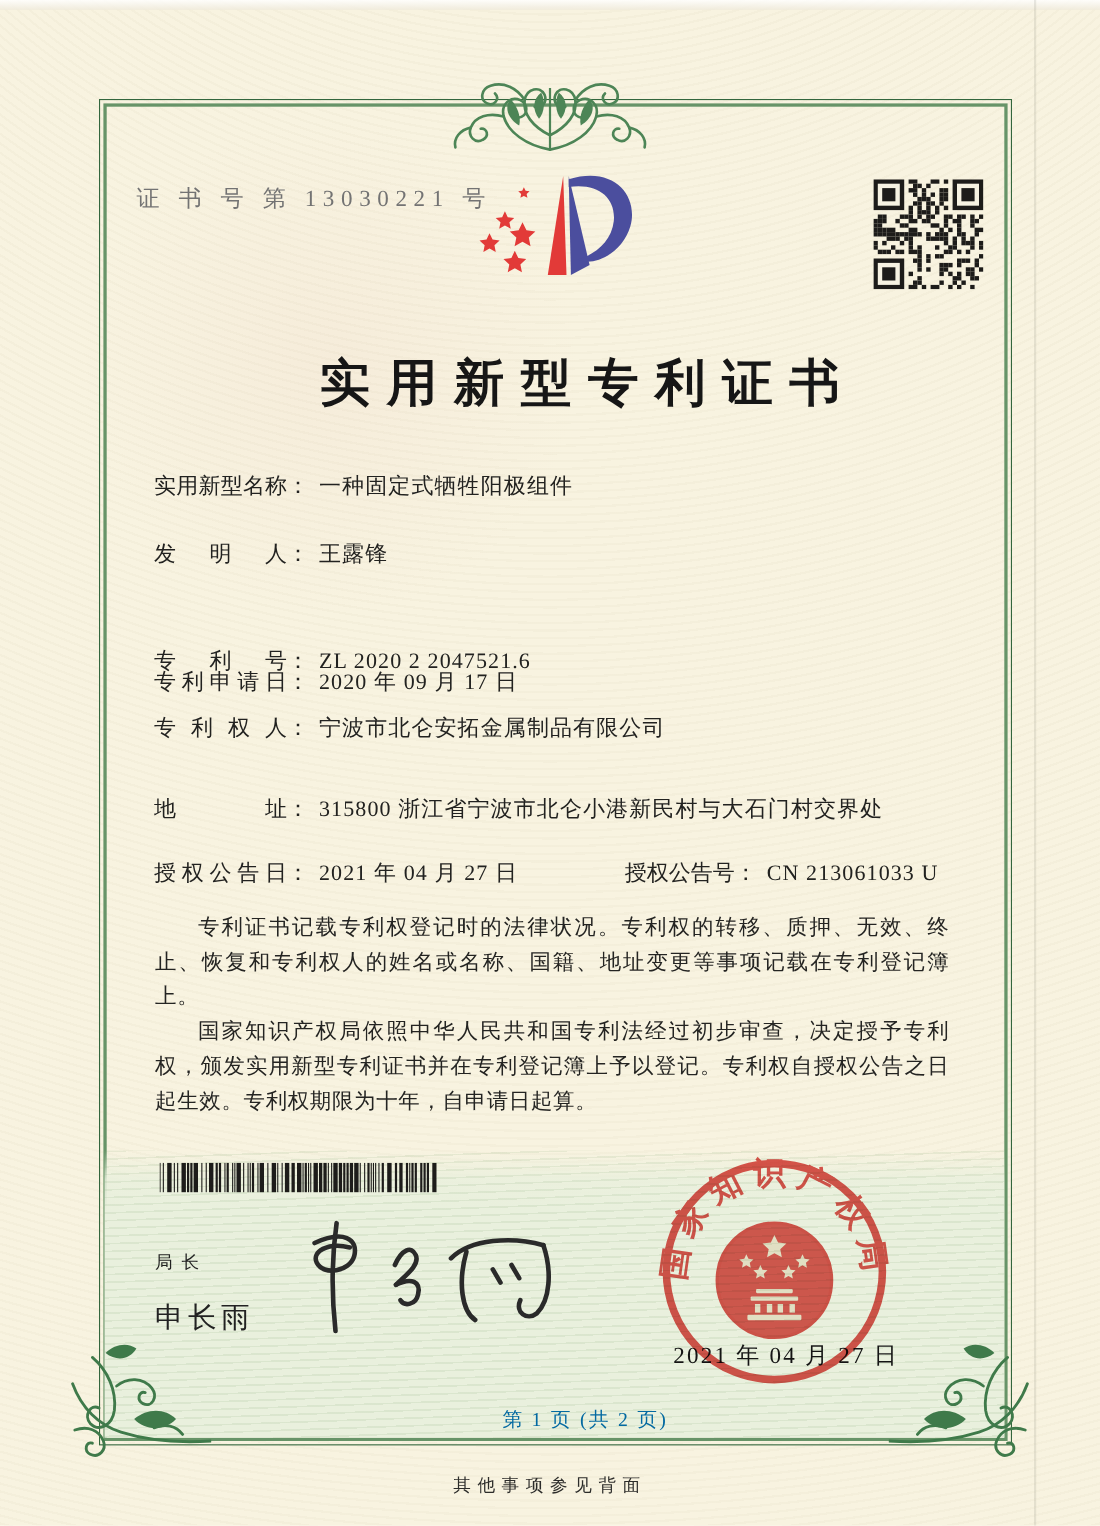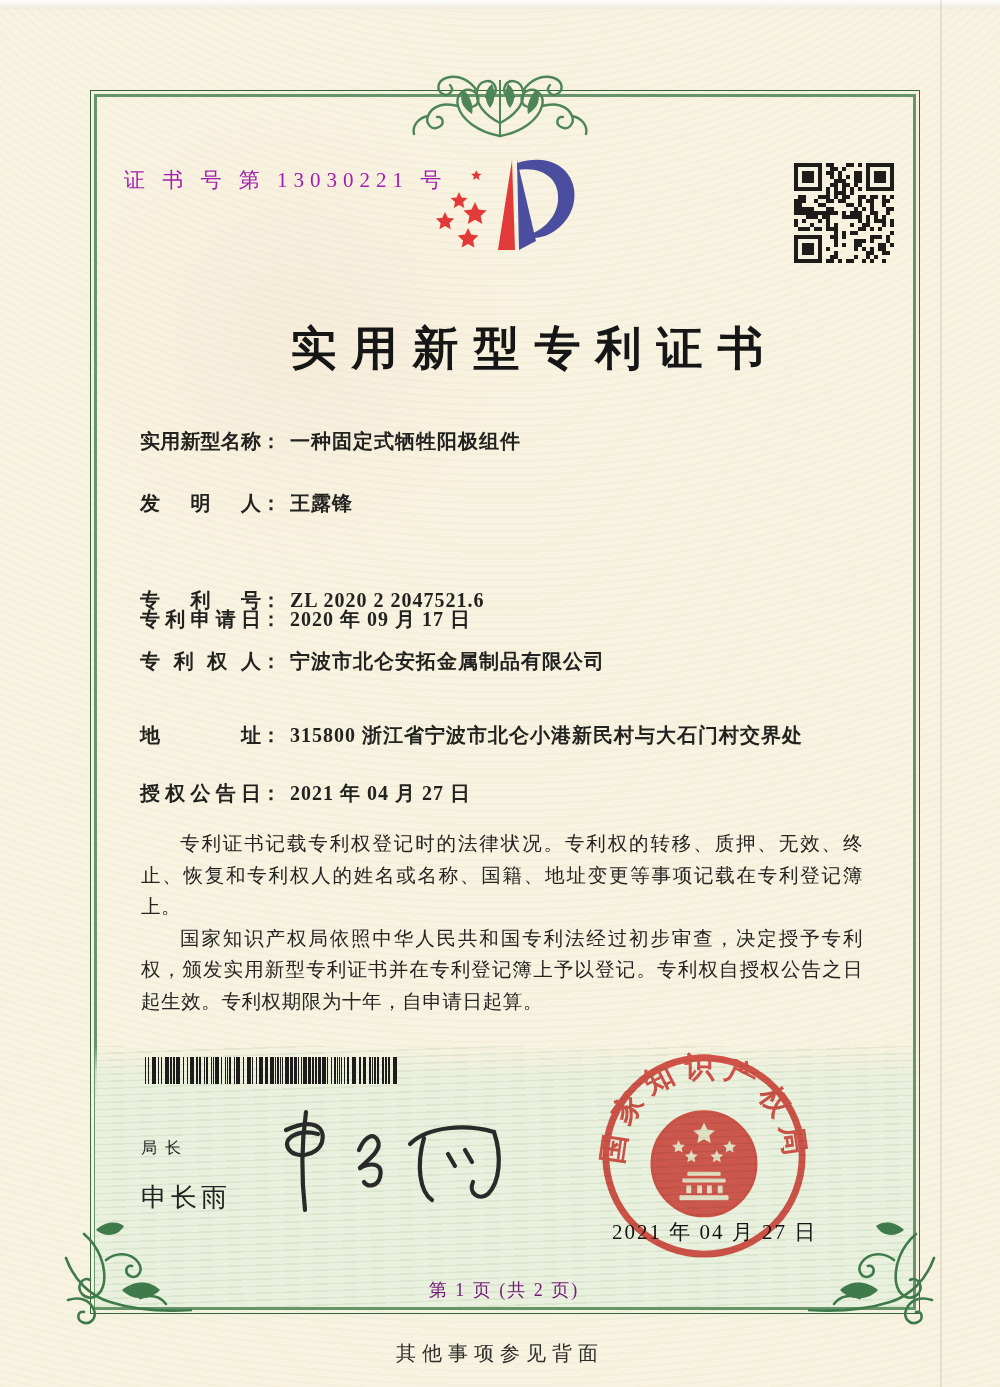--- a/index.html
+++ b/index.html
@@ -26,30 +26,30 @@
   .frame-inner{position:absolute;inset:3px;border:3px solid #679468;}
 
   
   .green-zone{
     position:absolute;left:95px;top:1046px;width:818px;height:261px;
     background:
       repeating-linear-gradient(178deg, rgba(120,160,105,.13) 0 1.5px, rgba(120,160,105,0) 1.5px 7px),
       linear-gradient(180deg, rgba(233,240,221,0) 0, rgba(233,240,221,.85) 26px, #e9f0dd 55px);
   }
 
-  .cert-no{position:absolute;left:124px;top:166px;font-size:21px;color:#a21caf;
+  .cert-no{position:absolute;left:124px;top:166px;font-size:21px;color:#737373;
     letter-spacing:6px;}
   .logo{position:absolute;left:428px;top:150px;width:158px;height:138px;}
   .qr{position:absolute;left:794px;top:163px;width:100px;height:100px;}
 
   .title{position:absolute;left:90px;top:318px;width:874px;text-align:center;
     font-size:46px;font-weight:bold;color:#161616;letter-spacing:15px;text-indent:15px;}
 
   .fields{position:absolute;left:140px;top:428px;width:730px;font-size:20px;color:#222220;}
-  .field-row{position:absolute;left:0;white-space:nowrap;font-weight:bold;}
+  .field-row{position:absolute;left:0;white-space:nowrap;}
   .field-label{display:inline-block;width:121px;text-align:justify;text-align-last:justify;
     vertical-align:bottom;}
   .field-colon{display:inline-block;}
   .field-value{margin-left:9px;letter-spacing:1px;}
   .row-0{top:0;}      .row-1{top:62px;}  .row-2{top:120px;margin-top:39px;}
   .row-3{top:178px;}  .row-4{top:220px;} .row-5{top:294px;}
   .row-6{top:352px;}
   .grant-no{position:absolute;left:428px;top:0;white-space:nowrap;}
   .grant-no .field-label{width:auto;text-align-last:auto;}
 
@@ -61,23 +61,23 @@
 
   .director-label{position:absolute;left:141px;top:1138px;font-size:16px;color:#222;letter-spacing:8px;}
   .director-name{position:absolute;left:141px;top:1180px;font-size:26px;color:#222;letter-spacing:4px;}
   .signature{position:absolute;left:262px;top:1098px;width:270px;height:130px;}
 
   .seal-date{position:absolute;left:612px;top:1218px;font-size:21px;color:#141414;letter-spacing:2px;}
   .seal{position:absolute;left:596px;top:1048px;width:216px;height:216px;
     mix-blend-mode:multiply;opacity:.93;}
 
   .page-info{position:absolute;left:90px;top:1278px;width:828px;text-align:center;
-    font-size:18px;color:#701a75;letter-spacing:2px;}
+    font-size:18px;color:#0369a1;letter-spacing:2px;padding-left:28px;}
   .back-note{position:absolute;left:0;top:1340px;width:1000px;text-align:center;
-    font-size:20px;color:#2c2c2a;letter-spacing:6px;}
+    font-size:16px;color:#2c2c2a;letter-spacing:6px;}
 
   .orn-top{position:absolute;left:374px;top:60px;width:252px;height:82px;}
   .orn-bl{position:absolute;left:56px;top:1206px;width:136px;height:132px;}
   .orn-br{position:absolute;left:808px;top:1206px;width:136px;height:132px;transform:scaleX(-1);}
 </style>
 </head>
 <body>
 
 <div class="paper-texture"></div>
 <div class="scan-top"></div>
@@ -368,20 +368,23 @@
     <span class="field-label">专利申请日</span><span class="field-colon">：</span><span class="field-value">2020 年 09 月 17 日</span>
   </div>
   <div class="field-row row-4">
     <span class="field-label">专利权人</span><span class="field-colon">：</span><span class="field-value">宁波市北仑安拓金属制品有限公司</span>
   </div>
   <div class="field-row row-5">
     <span class="field-label">地址</span><span class="field-colon">：</span><span class="field-value">315800 浙江省宁波市北仑小港新民村与大石门村交界处</span>
   </div>
   <div class="field-row row-6">
     <span class="field-label">授权公告日</span><span class="field-colon">：</span><span class="field-value">2021 年 04 月 27 日</span>
+    <span class="grant-no">
+      <span class="field-label">授权公告号</span><span class="field-colon">：</span><span class="field-value">CN 213061033 U</span>
+    </span>
   </div>
 </div>
 
 <div class="paragraphs">
   <p>专利证书记载专利权登记时的法律状况。专利权的转移、质押、无效、终止、恢复和专利权人的姓名或名称、国籍、地址变更等事项记载在专利登记簿上。</p>
   <p>国家知识产权局依照中华人民共和国专利法经过初步审查，决定授予专利权，颁发实用新型专利证书并在专利登记簿上予以登记。专利权自授权公告之日起生效。专利权期限为十年，自申请日起算。</p>
 </div>
 
 <svg class="barcode" id="barcode-svg" viewBox="0 0 252 27" preserveAspectRatio="none">
     <rect x="0" y="0" width="1" height="27" fill="#1d1c1a"></rect>

